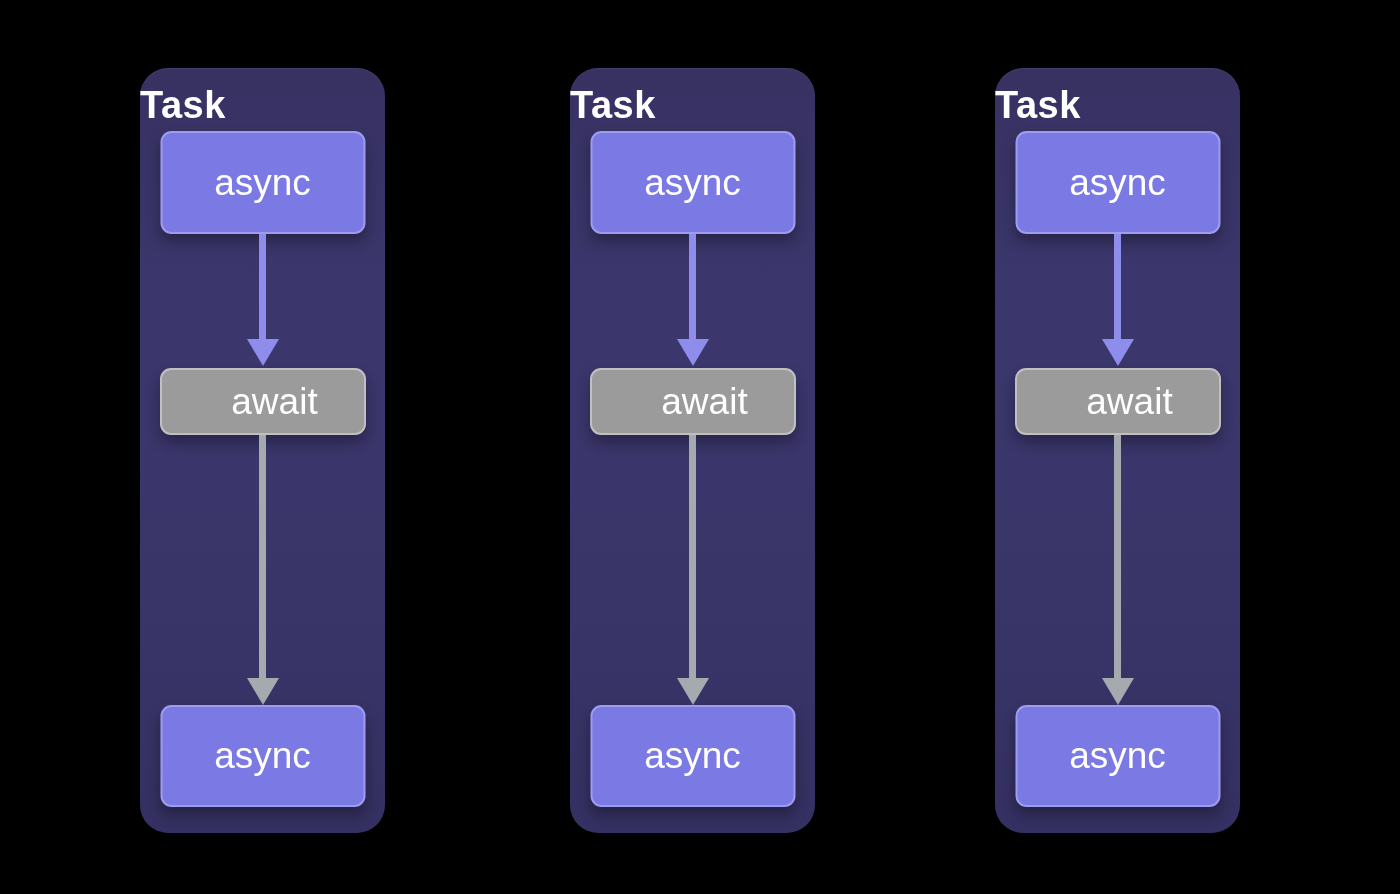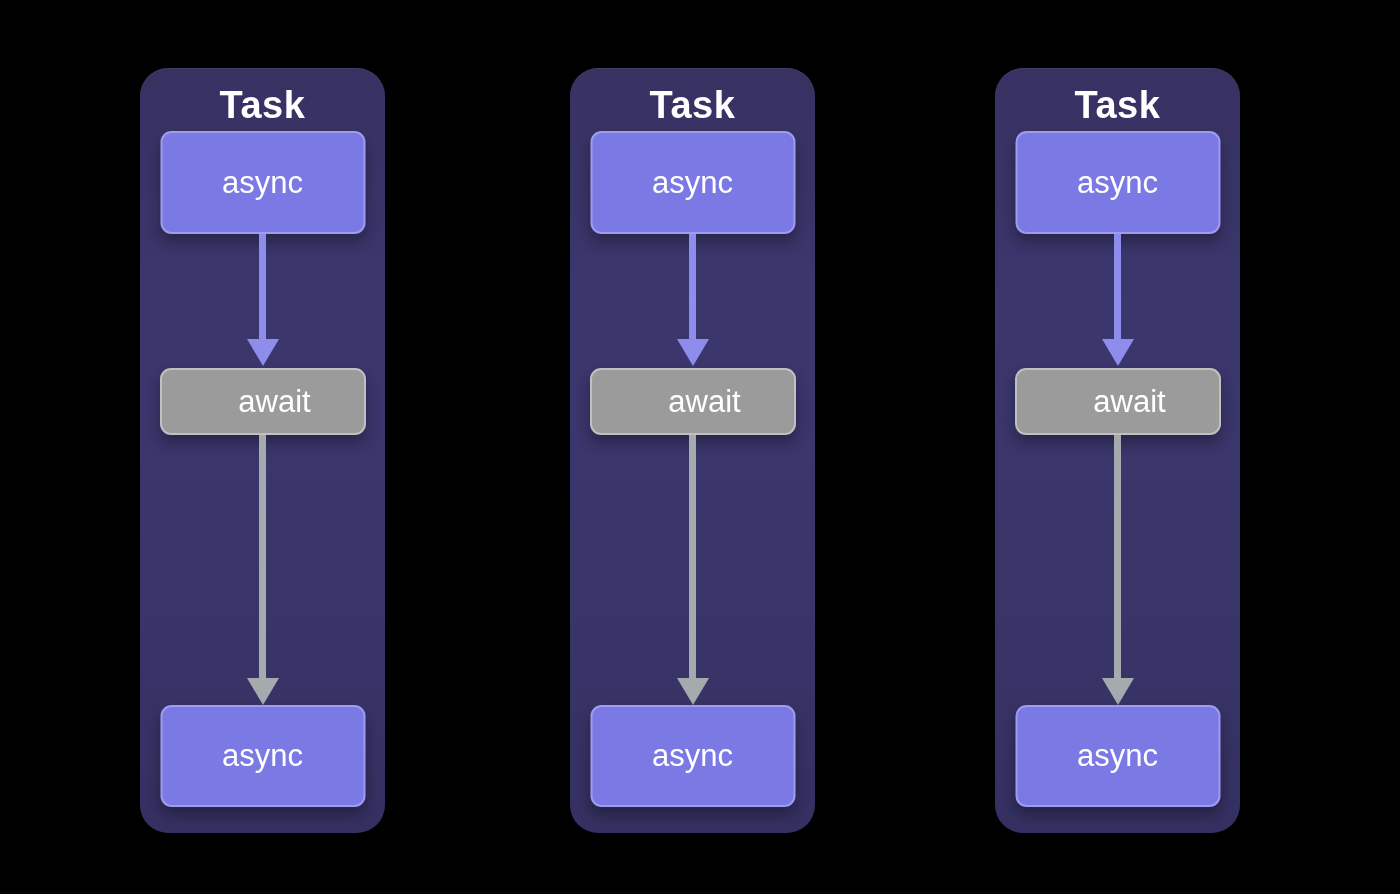--- a/index.html
+++ b/index.html
@@ -26,37 +26,37 @@
   }
   .task-container.c1 { left: 140px; }
   .task-container.c2 { left: 570px; }
   .task-container.c3 { left: 995px; }
 
   .task-title {
     position: absolute;
     top: 14px;
     left: 0;
     width: 100%;
-    text-align: center;
+    text-align: left;
     color: #ffffff;
     font-size: 38px;
     font-weight: 700;
     letter-spacing: 0.5px;
     line-height: 46px;
   }
 
   .node {
     position: absolute;
     left: 50%;
     transform: translateX(-50%);
     display: flex;
     align-items: center;
     justify-content: center;
     color: #ffffff;
-    font-size: 31px;
+    font-size: 37px;
     font-weight: 500;
     border-radius: 11px;
     box-shadow: 0 8px 14px rgba(0,0,0,0.30);
   }
   .async-box {
     width: 201px;
     background: #7b79e4;
     border: 2px solid #9e9cf0;
   }
   .async-top    { top: 63px;  height: 99px; }

